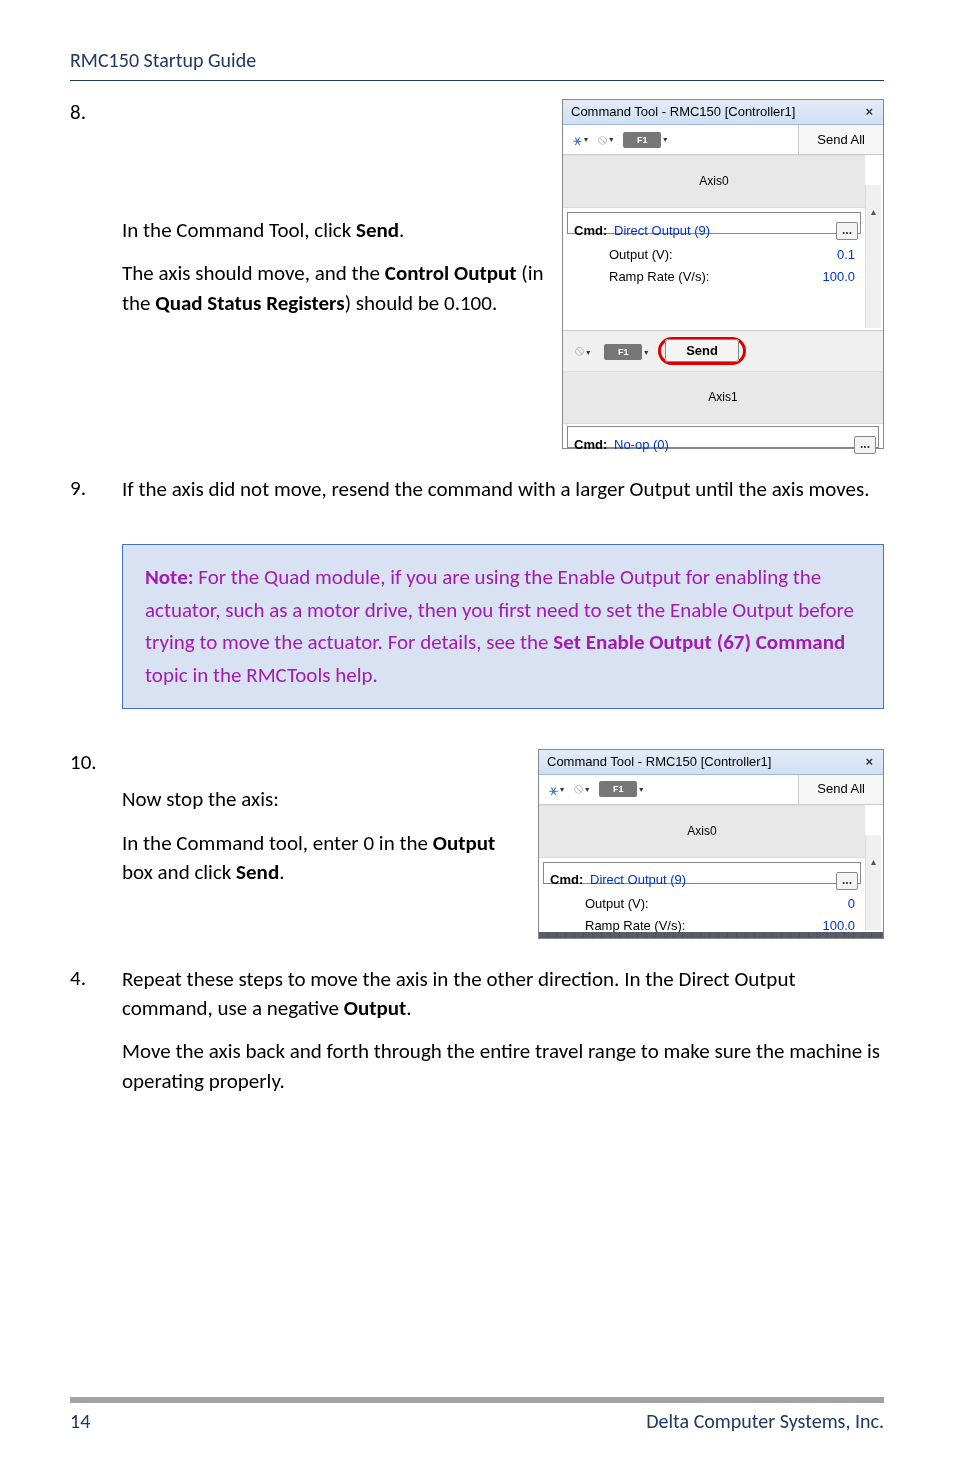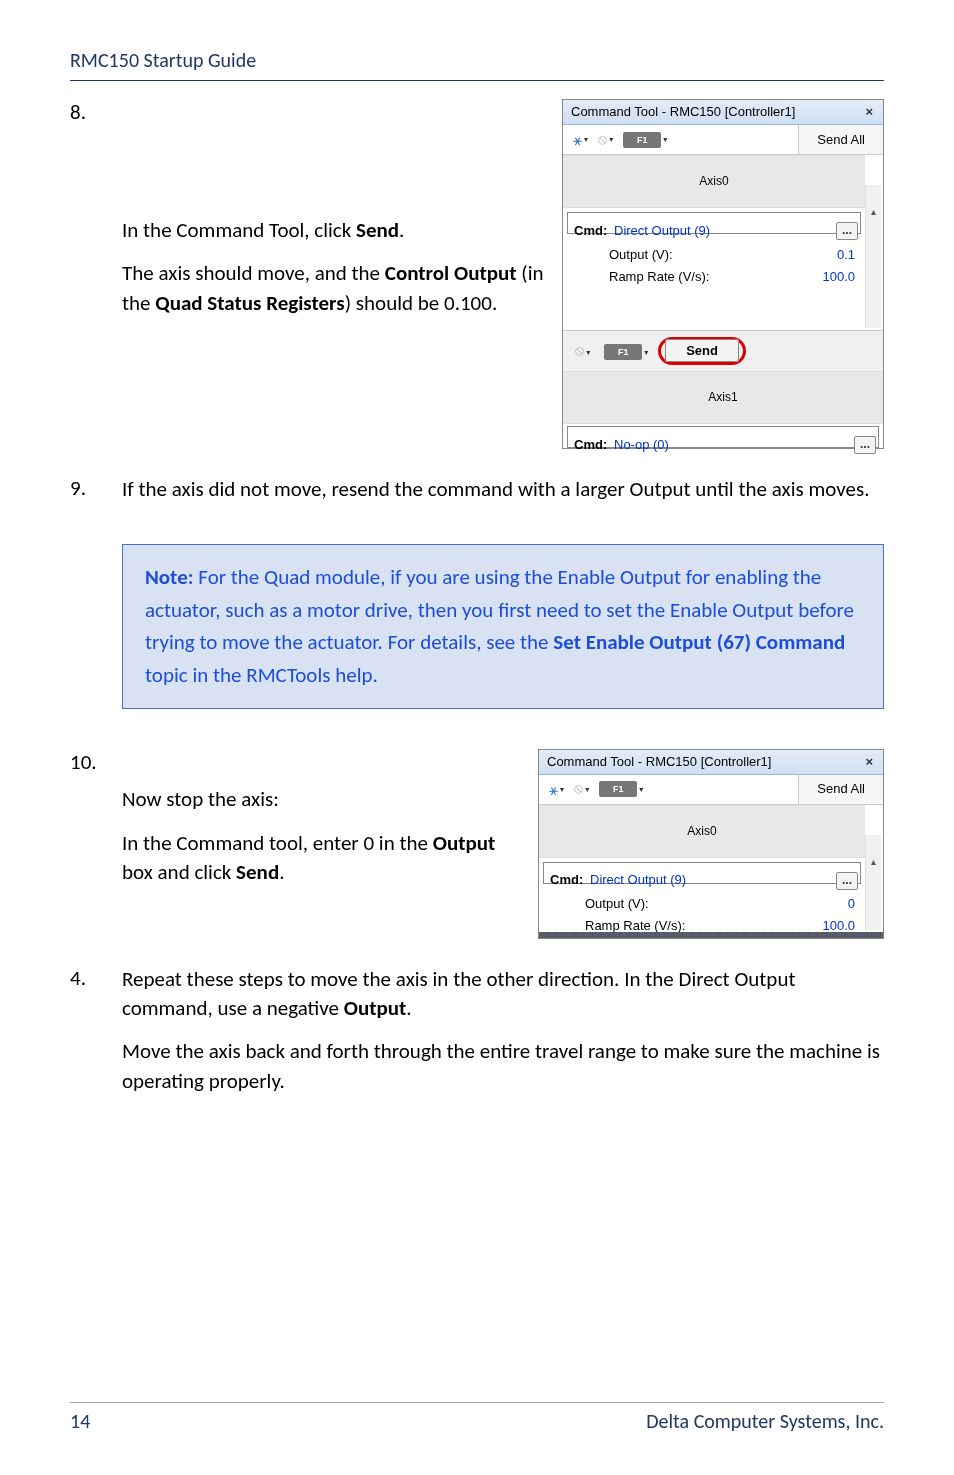--- a/index.html
+++ b/index.html
@@ -46,21 +46,21 @@
     gap: 18px;
     align-items: center;
   }
   .row-with-panel .text-col { flex: 1; }
 
   .note-box {
     border: 1.5px solid #4472C4;
     background: #D9E2F3;
     padding: 16px 22px 16px 22px;
     margin: 14px 0 40px 52px;
-    color: #1d4ed8;
+    color: #a21caf;
     line-height: 1.55;
   }
   .note-box .note-label { font-weight: bold; }
 
   
   .cmd-panel {
     border: 1px solid #888;
     background: #0f172a;
     font-family: "Segoe UI", Tahoma, Arial, sans-serif;
     font-size: 13px;
@@ -224,21 +224,21 @@
     height: 6px;
     background: repeating-linear-gradient(90deg, #fff 0, #fff 8px, #ddd 8px, #ddd 9px);
     opacity: .3;
   }
 
   .footer {
     position: absolute;
     bottom: 42px;
     left: 70px;
     right: 70px;
-    border-top: 1px solid #a3a3a3;
+    border-top: 6px solid #a3a3a3;
     padding-top: 6px;
     display: flex;
     justify-content: space-between;
     font-size: 20px;
     color: #1F3864;
   }
 </style>
 </head>
 <body>
 

